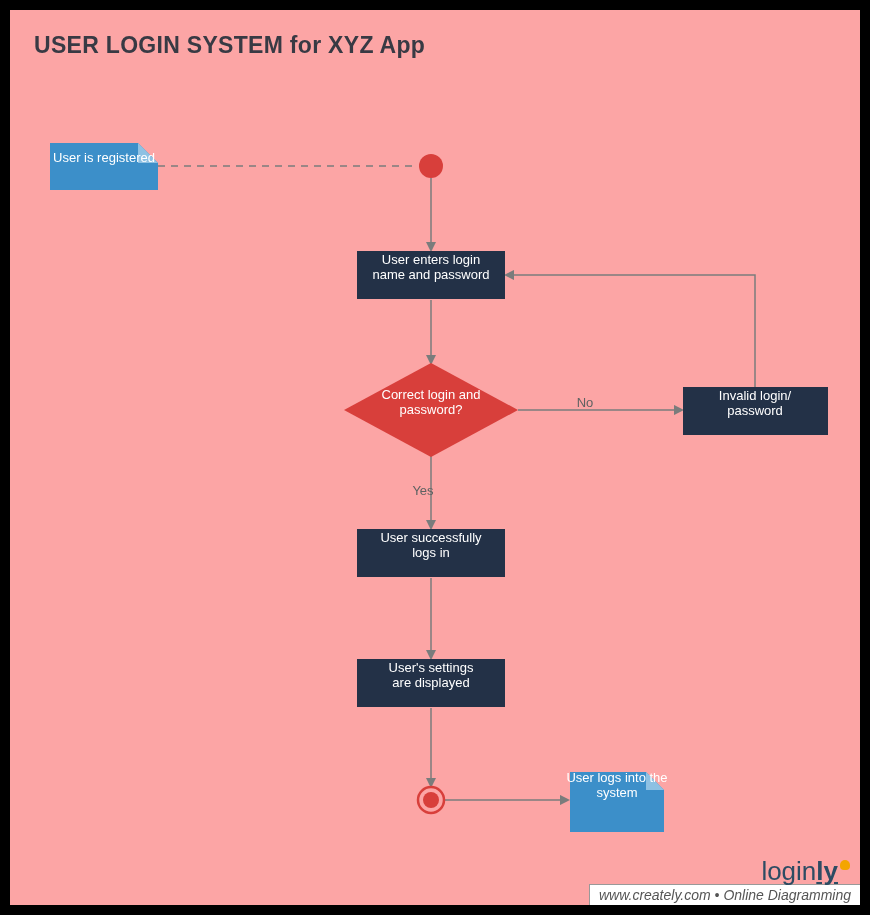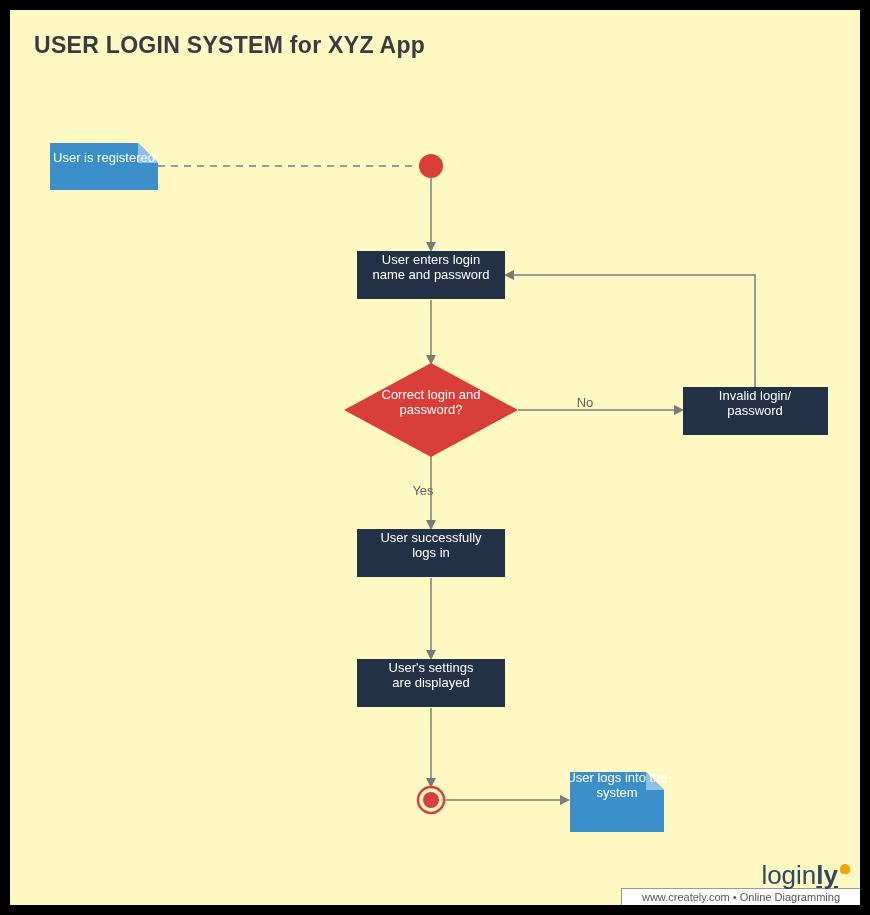--- a/index.html
+++ b/index.html
@@ -8,21 +8,21 @@
     width: 870px;
     height: 915px;
     font-family: "Segoe UI", Arial, sans-serif;
     background: #fff;
   }
   .outer {
     box-sizing: border-box;
     width: 870px;
     height: 915px;
     border: 10px solid #000;
-    background: #fef9c3;
+    background: #fca5a5;
     position: relative;
   }
   .title {
     position: absolute;
     top: 22px;
     left: 24px;
     font-size: 23px;
     font-weight: 600;
     color: #383A44;
     letter-spacing: .3px;
@@ -90,23 +90,24 @@
   .brand .accent {
     color: #2D4C63;
     font-weight: 700;
     text-decoration: underline;
   }
   .footer-bar {
     background: #fff;
     border: 1px solid #999;
     border-right: none;
     border-bottom: none;
-    font-size: 11px;
+    font-size: 14px;
     color: #555;
-    padding: 2px 20px;
+    padding: 2px 9px;
+    font-style: italic;
   }
   .bulb {
     display:inline-block;
     width:10px;height:10px;
     background:#F4A500;
     border-radius:50% 50% 40% 40%;
     margin-left:2px;
     vertical-align: super;
   }
 </style>

